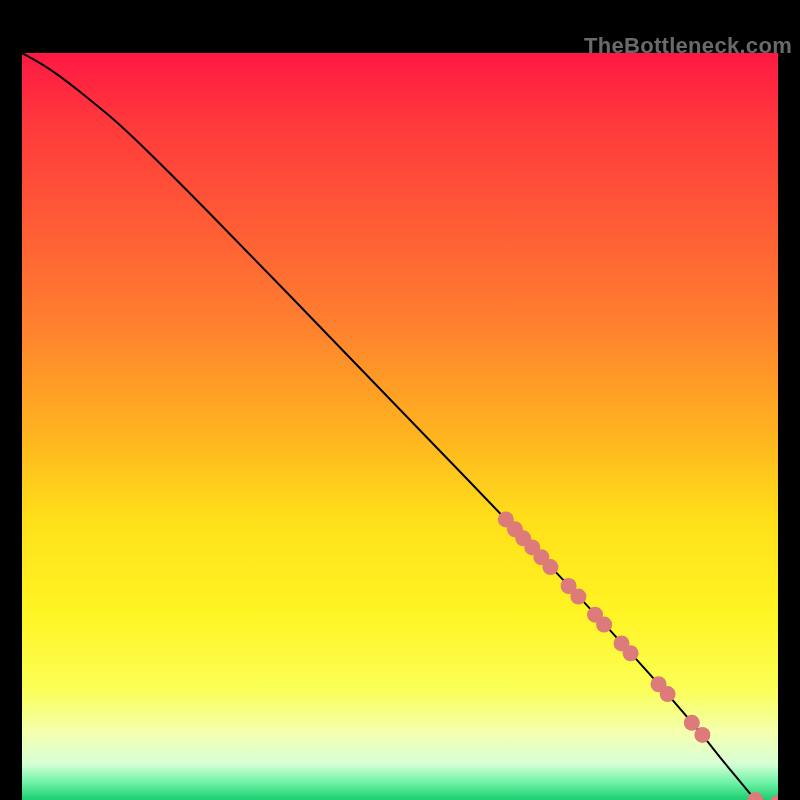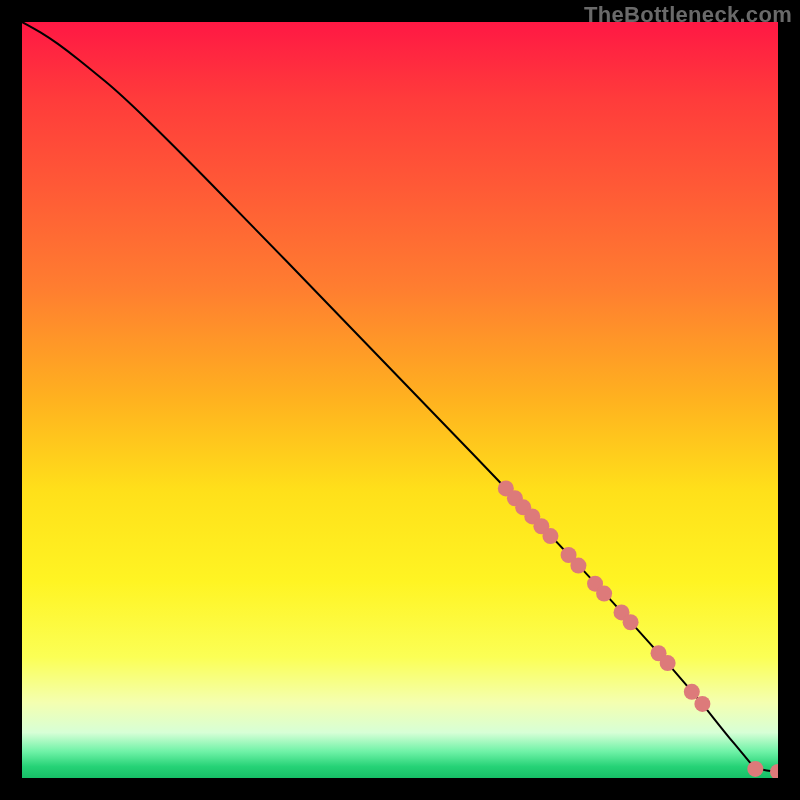--- a/index.html
+++ b/index.html
@@ -7,20 +7,21 @@
     padding: 0;
     width: 800px;
     height: 800px;
     background: #000000;
     overflow: hidden;
   }
   .stage {
     position: relative;
     width: 800px;
     height: 711px;
+    margin-top: 31px;
   }
   .watermark {
     position: absolute;
     top: 2px;
     right: 8px;
     font-family: Arial, Helvetica, sans-serif;
     font-size: 22px;
     font-weight: 600;
     color: #6a6a6a;
     letter-spacing: 0.3px;

